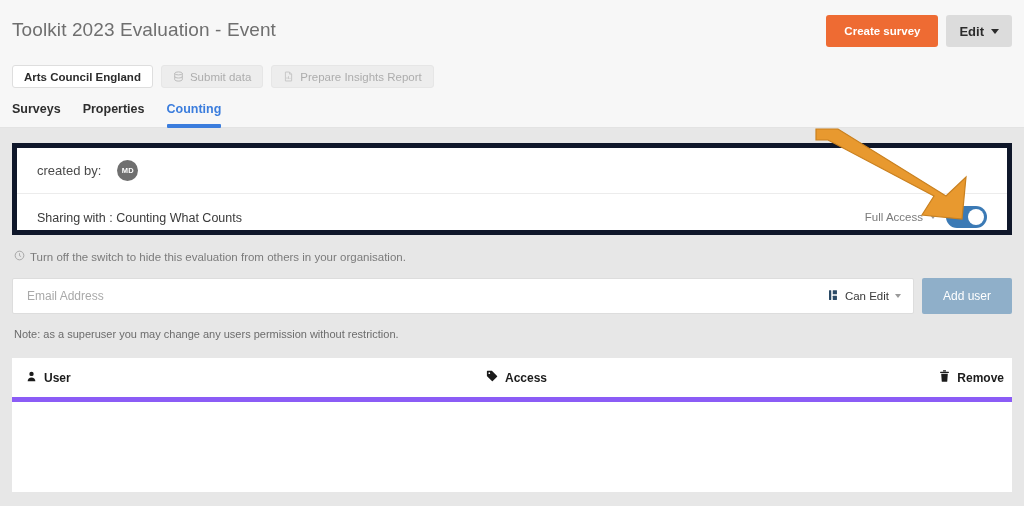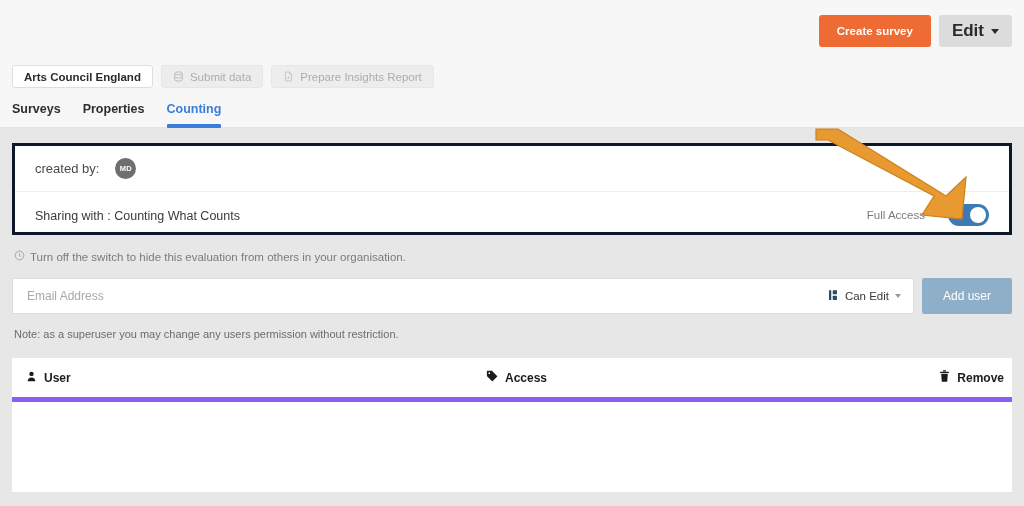--- a/index.html
+++ b/index.html
@@ -32,21 +32,21 @@
     border: none; border-radius: 3px;
     font-family: "Liberation Sans", sans-serif;
     font-size: 11.5px; font-weight: bold;
     padding: 0 18px; height: 32px; line-height: 32px;
     cursor: pointer;
   }
   .btn-secondary {
     background: #dcdcdc; color: #2b2b2b;
     border: none; border-radius: 3px;
     font-family: "Liberation Sans", sans-serif;
-    font-size: 17px; font-weight: bold;
+    font-size: 13px; font-weight: bold;
     padding: 0 13px; height: 32px;
     display: flex; align-items: center; gap: 7px;
     cursor: pointer;
   }
   .caret-down {
     width: 0; height: 0;
     border-left: 4.5px solid transparent;
     border-right: 4.5px solid transparent;
     border-top: 5px solid #2b2b2b;
     display: inline-block;
@@ -88,21 +88,21 @@
     content: ""; position: absolute;
     left: 0; right: 0; bottom: 0; height: 4px;
     background: #3b7ddd; border-radius: 1px;
   }
 
   
   .body { position: absolute; left: 0; top: 128px; width: 1024px; bottom: 0; }
 
   .card {
     position: absolute; left: 12px; right: 12px;
-    background: #ffffff; border: 3px solid #0f172a;
+    background: #ffffff; border: 5px solid #0f172a;
   }
   .card-share { top: 15px; height: 92px; }
 
   .row-created {
     position: relative; height: 46px;
     display: flex; align-items: center; padding: 0 20px;
     border-bottom: 1px solid #ececec;
   }
   .created-label { font-size: 13px; color: #4a4a4a; }
   .avatar {
@@ -204,20 +204,21 @@
     pointer-events: none;
   }
 </style>
 </head>
 <body>
 
 <div class="page">
 
   <div class="header">
 
+    <div class="page-title">Toolkit 2023 Evaluation - Event</div>
 
     <div class="header-actions">
       <button class="btn-primary">Create survey</button>
       <button class="btn-secondary">
         <span>Edit</span>
         <span class="caret-down"></span>
       </button>
     </div>
 
     <div class="pill-row">

